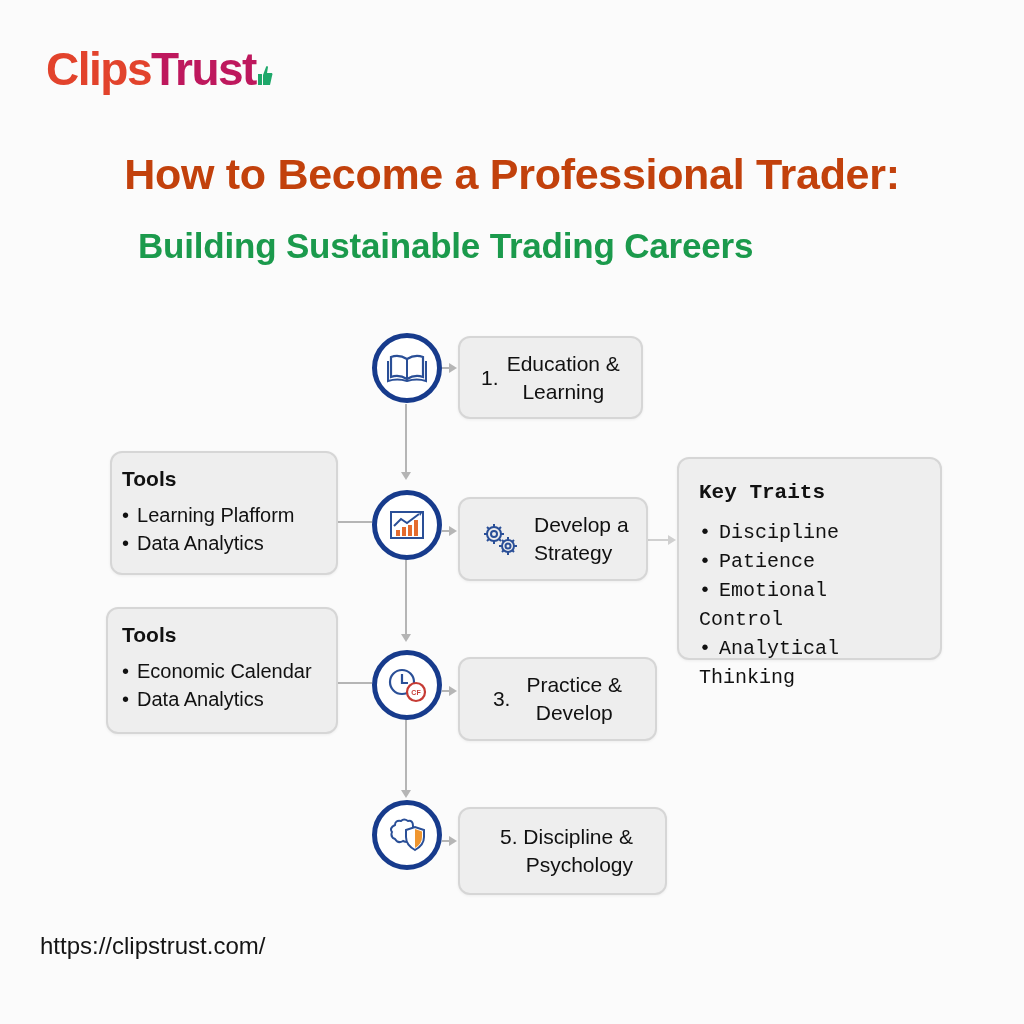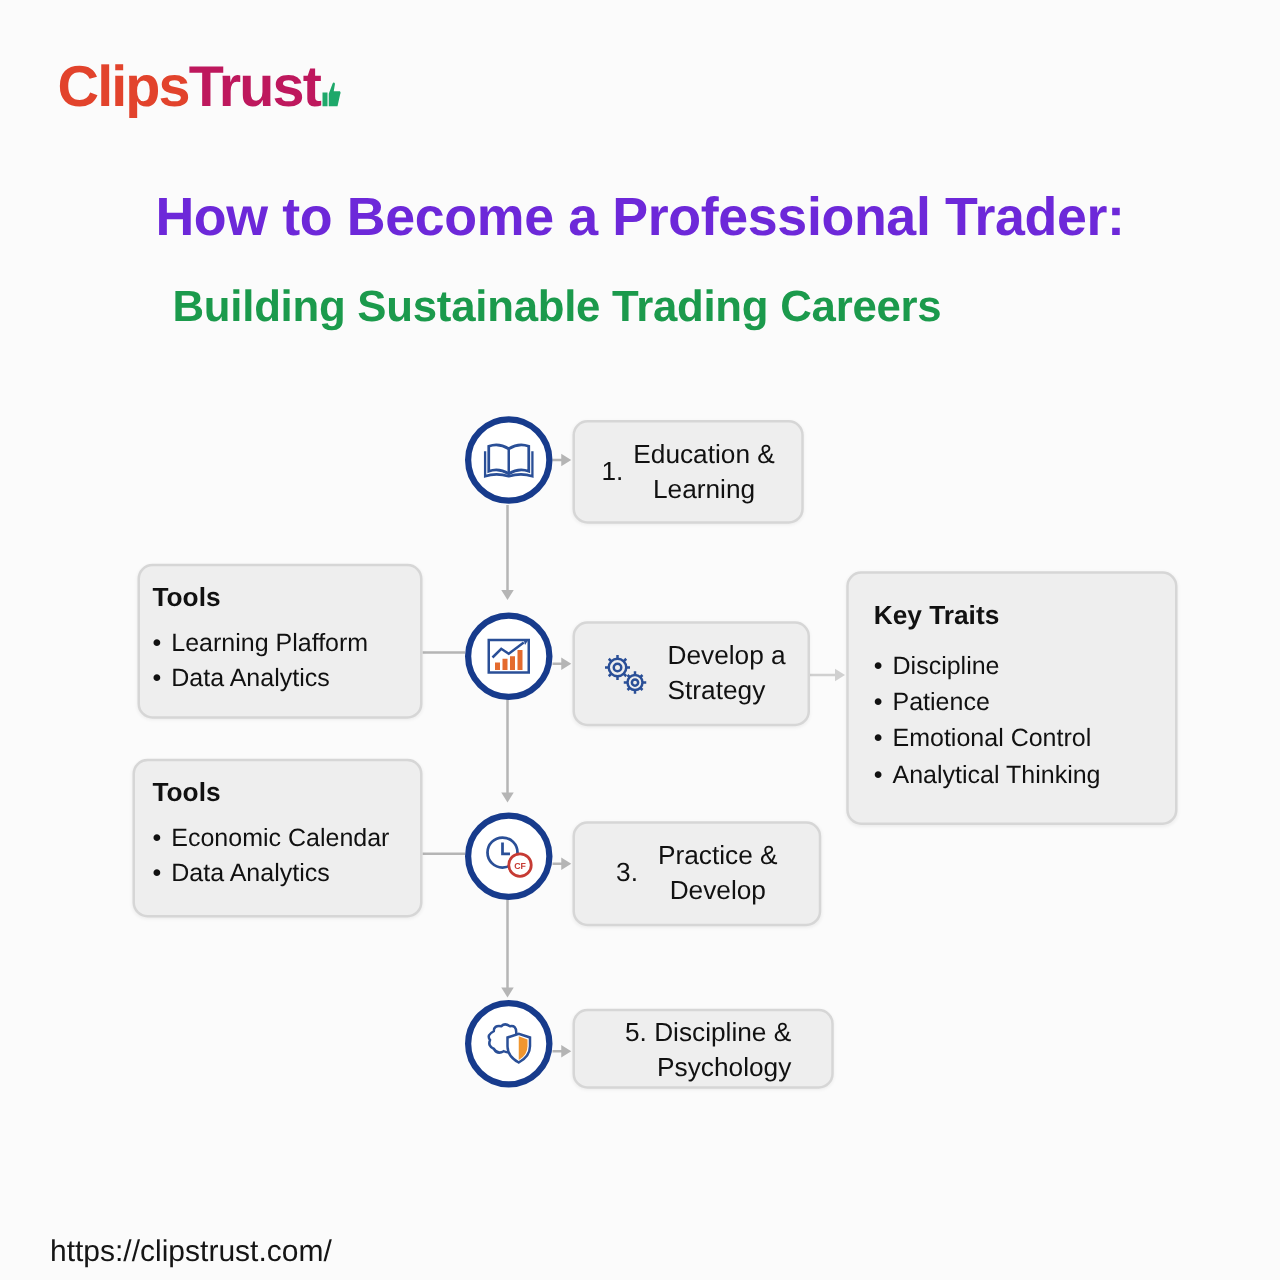--- a/index.html
+++ b/index.html
@@ -4,42 +4,42 @@
 <style>
   * { box-sizing: border-box; margin: 0; padding: 0; }
   html, body { width: 1024px; height: 1024px; background: #fbfbfb; overflow: hidden; }
   body { position: relative; font-family: "Liberation Sans", "DejaVu Sans", sans-serif; color: #1a1a1a; }
 
   .logo { position: absolute; left: 46px; top: 42px; font-size: 46px; font-weight: 700; letter-spacing: -1.5px; display: flex; align-items: flex-end; }
   .logo .clips { color: #e2432c; }
   .logo .trust { color: #be185d; }
   .logo .thumb { margin-left: 1px; margin-bottom: 10px; }
 
-  .title { position: absolute; left: 0; width: 1024px; top: 150px; text-align: center; font-size: 43px; font-weight: 700; color: #6d28d9; letter-spacing: -0.3px; }
+  .title { position: absolute; left: 0; width: 1024px; top: 150px; text-align: center; font-size: 43px; font-weight: 700; color: #c2410c; letter-spacing: -0.3px; }
   .subtitle { position: absolute; left: 138px; top: 226px; font-size: 35px; font-weight: 700; color: #1b9a4c; letter-spacing: -0.2px; }
 
   .vline { position: absolute; left: 405px; width: 2px; background: #b5b5b5; }
   .hline { position: absolute; height: 2px; background: #b5b5b5; }
   .arrow-down { position: absolute; width: 0; height: 0; border-left: 5px solid transparent; border-right: 5px solid transparent; border-top: 8px solid #b5b5b5; }
   .arrow-right { position: absolute; width: 0; height: 0; border-top: 5px solid transparent; border-bottom: 5px solid transparent; border-left: 8px solid #b5b5b5; }
 
   .node { position: absolute; width: 70px; height: 70px; border-radius: 50%; border: 5px solid #173b8c; background: #fff; display: flex; align-items: center; justify-content: center; }
 
   .box { position: absolute; background: #eeeeee; border: 2px solid #d6d6d6; border-radius: 12px; box-shadow: 0 1px 3px rgba(0,0,0,0.06); }
   .step { display: flex; align-items: center; justify-content: center; text-align: center; font-size: 21px; line-height: 28px; color: #111; }
   .step .num { margin-right: 8px; }
   .step .txt { display: inline-block; }
 
   .side { padding: 14px 10px; }
   .side h4 { font-size: 21px; font-weight: 700; color: #111; margin-bottom: 10px; }
   .side ul { list-style: none; }
   .side li { font-size: 20px; line-height: 28px; color: #111; }
   .side li::before { content: "\2022"; margin-right: 8px; }
 
-  .url { position: absolute; left: 40px; top: 988px; font-size: 24px; color: #151515; }
+  .url { position: absolute; left: 40px; top: 932px; font-size: 24px; color: #151515; }
 </style>
 </head>
 <body>
 
 <div class="logo">
   <span class="clips">Clips</span>
     <span class="trust">Trust</span>
   <svg class="thumb" width="16" height="22" viewBox="0 0 16 22">
     <rect x="1" y="10" width="4" height="11" fill="#1ea86a"></rect>
     <path d="M6 11 L9 3 Q10 1 11 3 L10 9 L15 9 Q16 10 15 12 L13 21 L6 21 Z" fill="#1ea86a"></path>
@@ -133,21 +133,21 @@
 </div>
 
 <div class="box step" style="left:458px; top:657px; width:199px; height:84px;">
   <span class="num" style="margin-right:16px;">3.</span>
   <span class="txt">
     <span>Practice &amp;</span><br>
     <span>Develop</span>
   </span>
 </div>
 
-<div class="box step" style="left:458px; top:807px; width:209px; height:64px; padding-left:8px;align-items:flex-end;">
+<div class="box step" style="left:458px; top:807px; width:209px; height:88px; padding-left:8px;">
   <span class="txt" style="text-align:right;">
     <span>5.</span>
     <span>Discipline &amp;</span><br>
     <span>Psychology</span>
   </span>
 </div>
 
 <div class="box side" style="left:110px; top:451px; width:228px; height:124px;">
   <h4>Tools</h4>
   <ul>
@@ -157,21 +157,21 @@
 </div>
 
 <div class="box side" style="left:106px; top:607px; width:232px; height:127px; padding-left:14px;">
   <h4>Tools</h4>
   <ul>
     <li>Economic Calendar</li>
     <li>Data Analytics</li>
   </ul>
 </div>
 
-<div class="box side" style="left:677px; top:457px; width:265px; height:203px; padding:22px 20px;">
+<div class="box side" style="left:677px; top:457px; width:265px; height:203px; padding:22px 20px;font-family:Liberation Mono, monospace;">
   <h4 style="margin-bottom:14px;">Key Traits</h4>
   <ul>
     <li style="line-height:29px;">Discipline</li>
     <li style="line-height:29px;">Patience</li>
     <li style="line-height:29px;">Emotional Control</li>
     <li style="line-height:29px;">Analytical Thinking</li>
   </ul>
 </div>
 
 <div class="url">https://clipstrust.com/</div>

